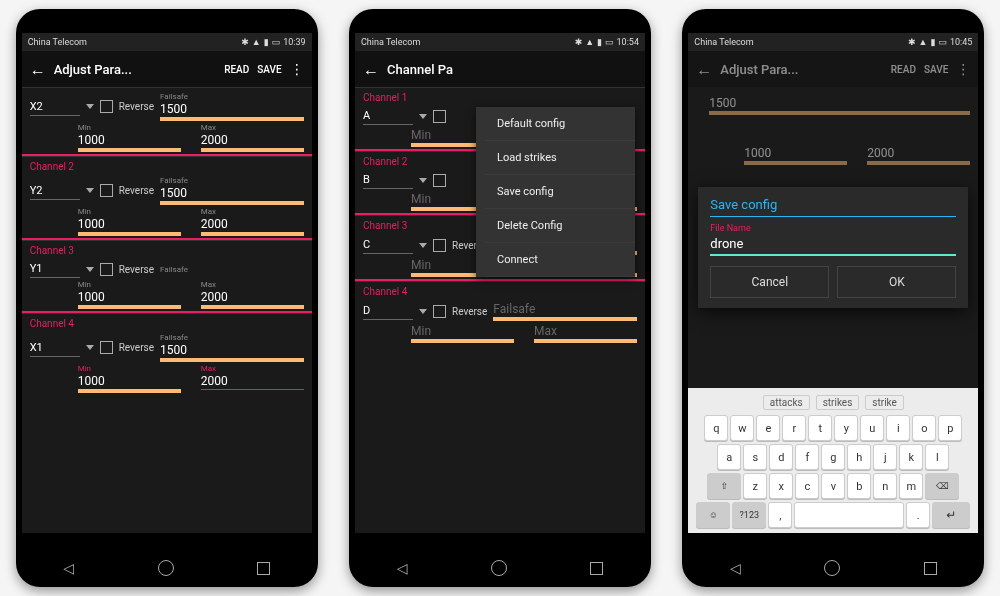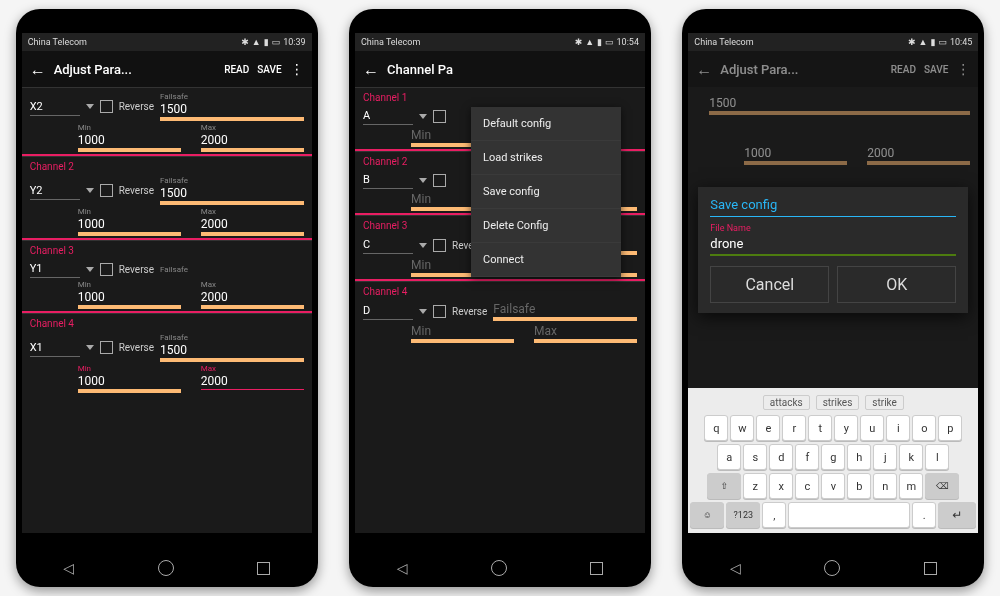--- a/index.html
+++ b/index.html
@@ -143,25 +143,26 @@
     border-radius: 50%;
   }
   .nav-square {
     width: 11px; height: 11px;
     border: 1.5px solid #aaa;
   }
   
   .popup-menu {
     position: absolute;
     top: 20px;
-    right: 24px;
+    right: 10px;
     width: 150px;
     background: #333;
     box-shadow: 0 2px 8px rgba(0,0,0,0.6);
     z-index: 10;
+    padding-left: 9px;
   }
   .popup-item {
     padding: 10px 12px;
     font-size: 11px;
     color: #eee;
     border-bottom: 1px solid #3a3a3a;
     cursor: pointer;
   }
   
   .dialog {
@@ -182,45 +183,45 @@
     margin-bottom: 6px;
   }
   .dialog-label {
     font-size: 9px;
     color: #e91e63;
   }
   .dialog-input {
     font-size: 13px;
     color: #fff;
     padding: 3px 0;
-    border-bottom: 2px solid #4d7c0f;
+    border-bottom: 2px solid #5eead4;
     margin-bottom: 10px;
   }
   .dialog-buttons {
     display: flex;
     gap: 8px;
   }
   .dialog-btn {
     flex: 1;
     text-align: center;
     padding: 8px 8px;
-    font-size: 16px;
+    font-size: 12px;
     color: #ddd;
     border: 1px solid #444;
     cursor: pointer;
   }
   .dim { opacity: 0.5; }
   
   .keyboard {
     position: absolute;
     bottom: 0;
     left: 0;
     right: 0;
     background: #ececec;
-    padding: 4px 2px 2px;
+    padding: 4px 8px 2px;
     z-index: 15;
   }
   .suggest-row {
     display: flex;
     justify-content: center;
     gap: 6px;
     padding: 3px 0 5px;
     font-size: 10px;
     color: #555;
   }

